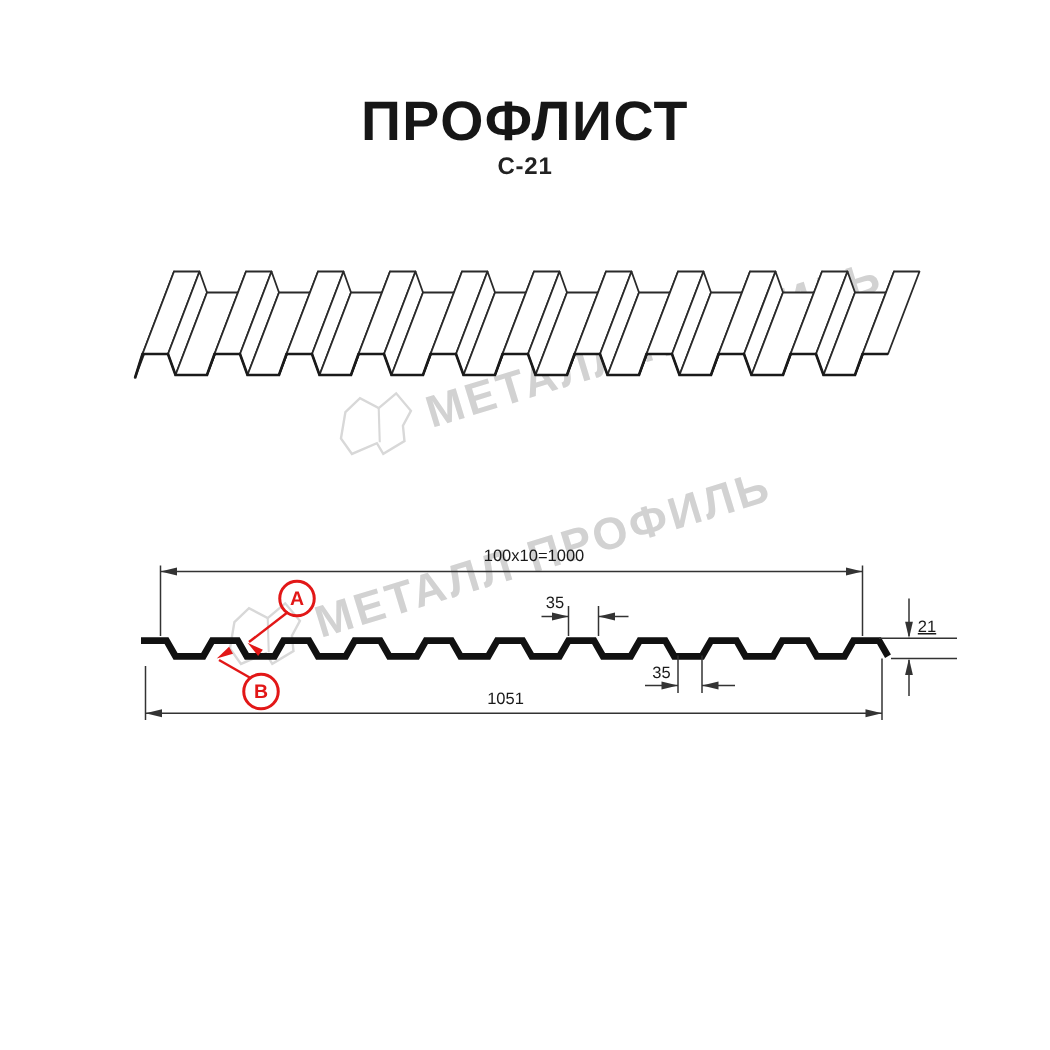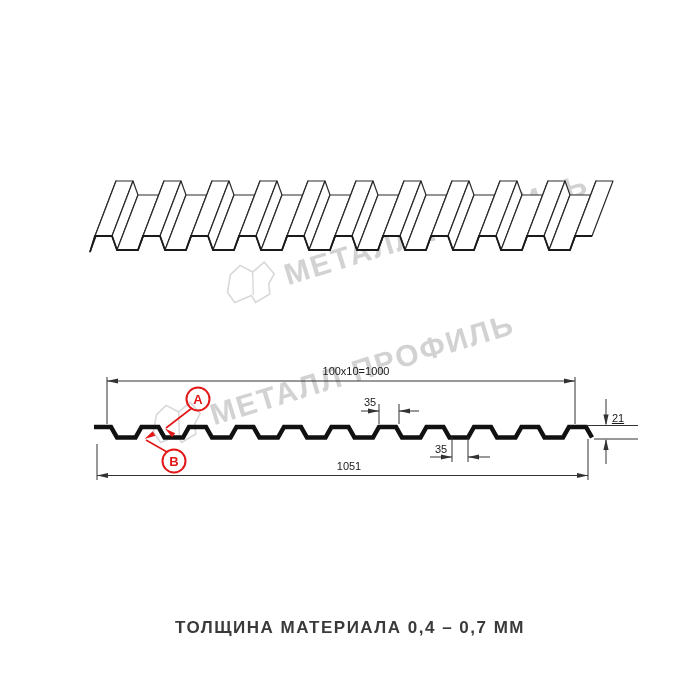--- a/index.html
+++ b/index.html
@@ -45,20 +45,22 @@
   .footer{
     left:0;right:0;top:618px;text-align:center;
     font-size:17px;font-weight:bold;letter-spacing:1.5px;color:#3a3a3a;z-index:3;
   }
 </style>
 </head>
 <body>
 
 <div class="page">
 
+  <div class="abs title">ПРОФЛИСТ</div>
+  <div class="abs subtitle">С-21</div>
 
   <div class="abs watermark" id="wm1">
     <span>
       <svg width="60" height="50" viewBox="0 0 60 50">
         <path d="M6,26 L14,10 L26,4 L36,14 L50,8 L56,22 L48,30 L46,40 L30,44 L28,36 L10,38 Z" fill="none" stroke="#d8d8d8" stroke-width="1.6"></path>
         <path d="M36,14 L30,36" fill="none" stroke="#d8d8d8" stroke-width="1.4"></path>
       </svg>
     </span>
     <span class="wm-text">МЕТАЛЛ ПРОФИЛЬ</span>
   </div>
@@ -157,19 +159,18 @@
         <polygon points="165,428.5 172.06739845382722,437.32110418795975 175.26883812552066,433.22344826920477" fill="#e21717"></polygon>
         <line x1="167" y1="452" x2="146" y2="440" stroke="#e21717" stroke-width="1.6"></line>
         <polygon points="144.5,439 155.32627944162883,435.7516660498395 152.7262794416288,431.2483339501605" fill="#e21717"></polygon>
       </g>
   </svg>
 
   <div class="abs dim" style="left:356px;top:371px;">100x10=1000</div>
   <div class="abs dim" style="left:370px;top:402px;">35</div>
   <div class="abs dim" style="left:618px;top:418px;text-decoration:underline;">21</div>
   <div class="abs dim" style="left:441px;top:449px;">35</div>
-  <div class="abs dim" style="left:349px;top:466px;">1051</div>
+  <div class="abs dim" style="left:337px;top:466px;">1051</div>
 
   <div class="abs bubble" style="left:198px;top:399px;">A</div>
   <div class="abs bubble" style="left:174px;top:461px;">B</div>
 
-  <div class="abs footer">ТОЛЩИНА МАТЕРИАЛА 0,4 – 0,7 ММ</div>
 </div>
 
 </body></html>

